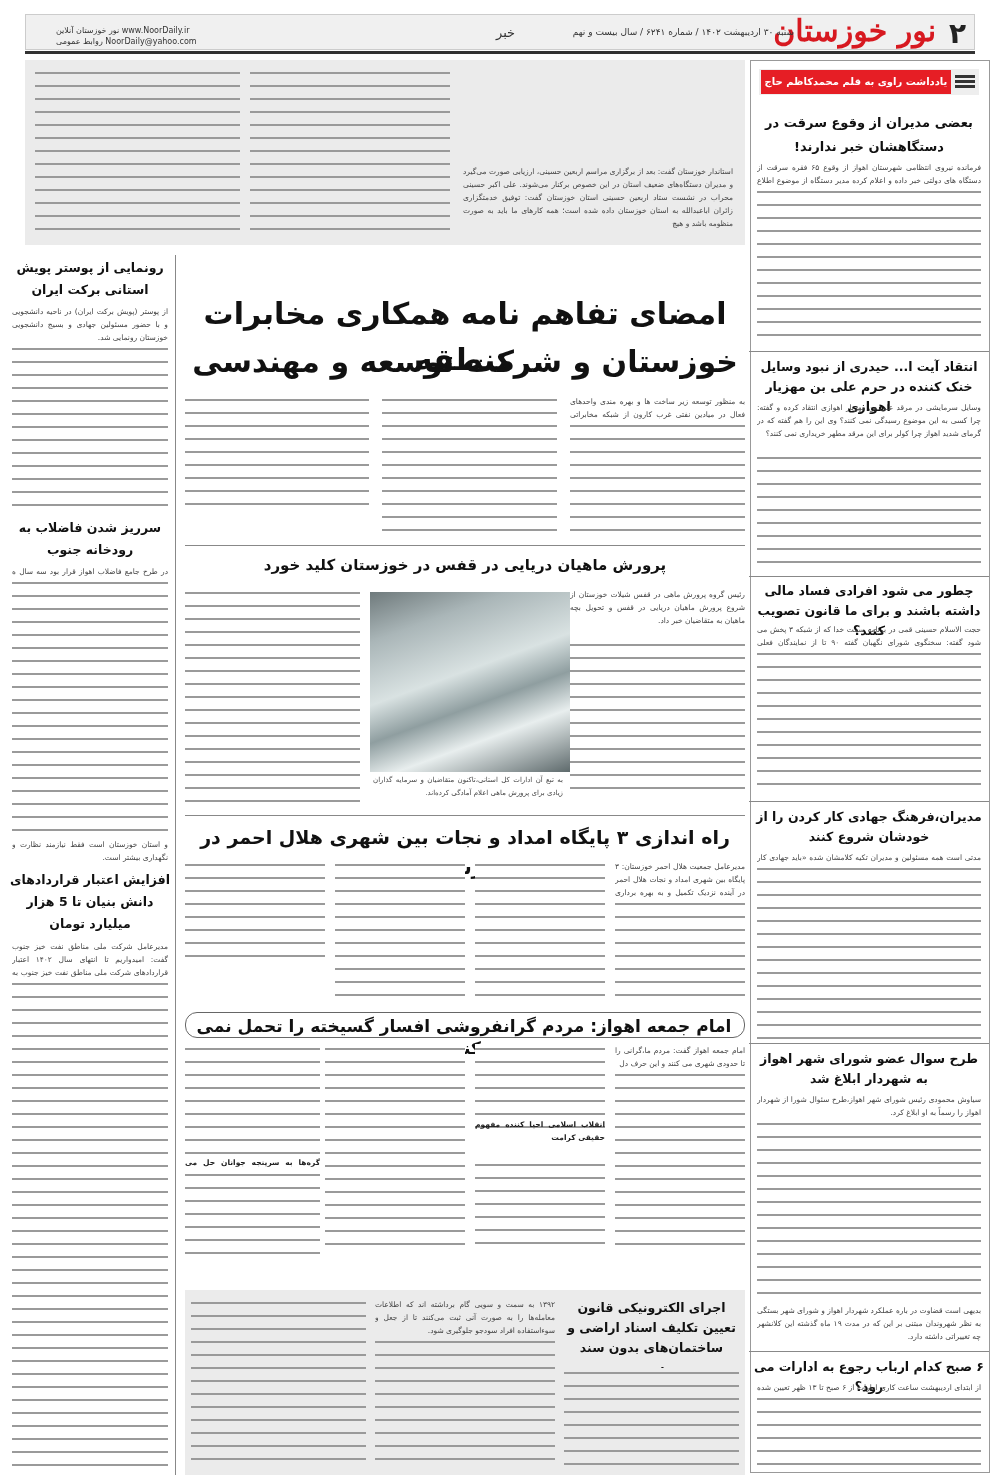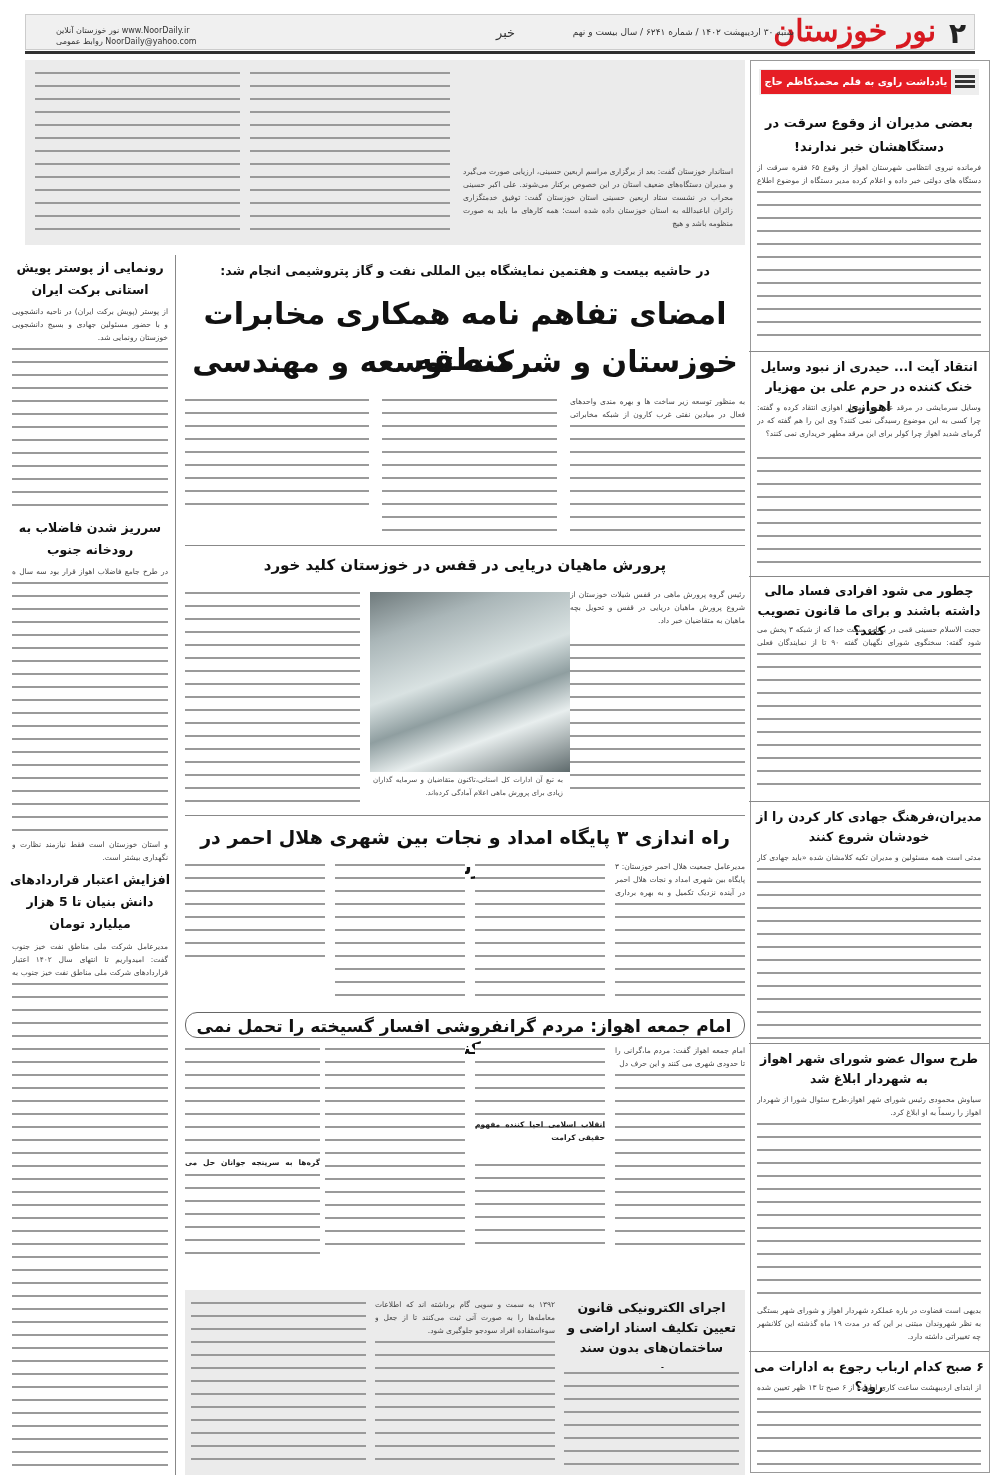--- a/index.html
+++ b/index.html
@@ -90,21 +90,20 @@
   <div class="abs txt" style="left:2px;top:310px;width:156px;height:13px;overflow:hidden">در طرح جامع فاضلاب اهواز قرار بود سه سال ه منتقل سرریز شدن فاضلاب به رودخانه کارون...</div>
   <div class="abs lines" style="left:2px;top:323px;width:156px;height:260px"></div>
   <div class="abs txt" style="left:2px;top:583px;width:156px;height:26px;overflow:hidden">و استان خوزستان است فقط نیازمند نظارت و نگهداری بیشتر است.</div>
 
   <div class="abs h" style="left:0;top:614px;width:160px;font-size:12.5px;line-height:22px">افزایش اعتبار قراردادهای دانش بنیان تا 5 هزار میلیارد تومان</div>
   <div class="abs txt" style="left:2px;top:685px;width:156px;height:39px;overflow:hidden">مدیرعامل شرکت ملی مناطق نفت خیز جنوب گفت: امیدواریم تا انتهای سال ۱۴۰۲ اعتبار قراردادهای شرکت ملی مناطق نفت خیز جنوب به ۳ هزار میلیارد برسد.</div>
   <div class="abs lines" style="left:2px;top:724px;width:156px;height:490px"></div>
 </div>
 
 <div class="abs" style="left:185px;top:255px;width:560px;height:290px">
-  <div class="abs h" style="left:0;top:8px;width:560px;font-size:12.5px">در حاشیه بیست و هفتمین نمایشگاه بین المللی نفت و گاز پتروشیمی انجام شد:</div>
   <div class="abs h" style="left:0;top:36px;width:560px;font-size:30px;line-height:46px;font-weight:900">امضای تفاهم نامه همکاری مخابرات منطقه</div>
   <div class="abs h" style="left:0;top:84px;width:560px;font-size:30px;line-height:46px;font-weight:900">خوزستان و شرکت توسعه و مهندسی نفت ایران</div>
   <div class="abs txt" style="right:0;top:140px;width:175px;height:26px;overflow:hidden">به منظور توسعه زیر ساخت ها و بهره مندی واحدهای فعال در میادین نفتی غرب کارون از شبکه مخابراتی پایدار</div>
   <div class="abs lines" style="right:0;top:166px;width:175px;height:118px"></div>
   <div class="abs lines" style="right:188px;top:140px;width:175px;height:144px"></div>
   <div class="abs lines" style="right:376px;top:140px;width:184px;height:120px"></div>
 </div>
 <div class="abs hr" style="left:185px;top:545px;width:560px"></div>
 
 <div class="abs" style="left:185px;top:550px;width:560px;height:260px">

